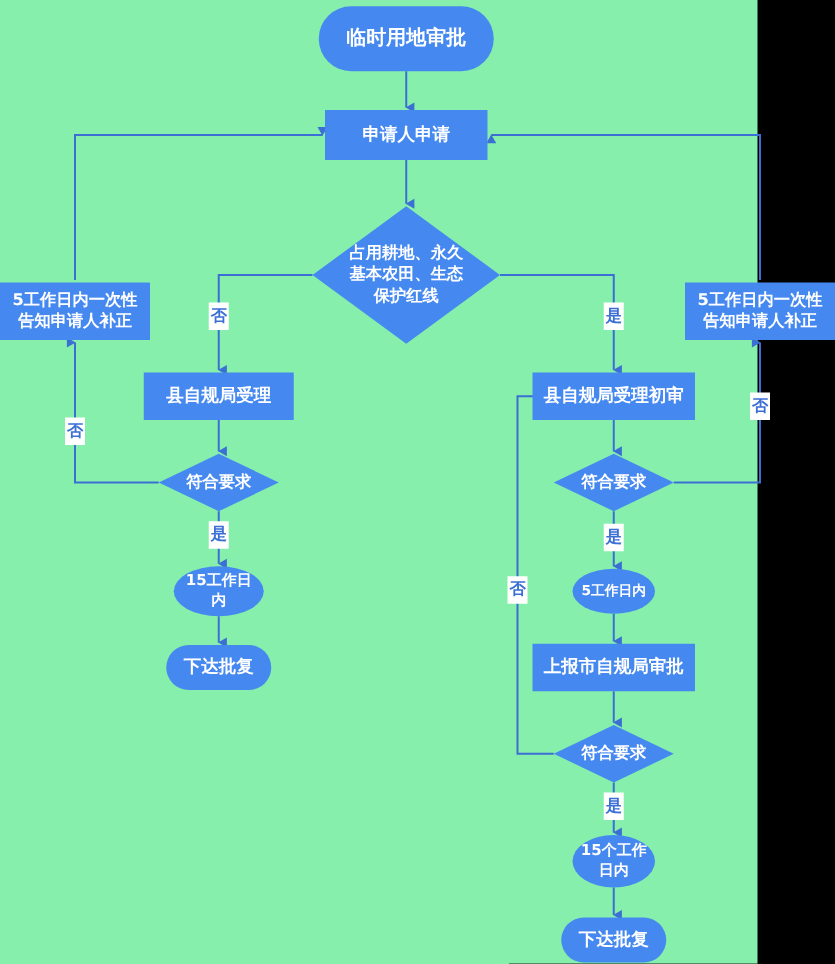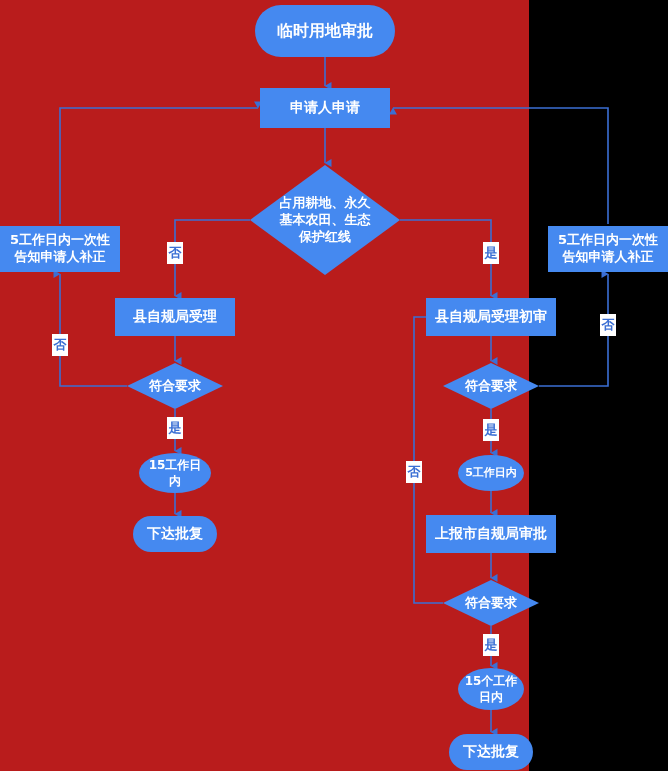--- a/index.html
+++ b/index.html
@@ -1,17 +1,17 @@
 <!DOCTYPE html>
 <html><head>
 <meta charset="utf-8">
 <style>
   html,body{margin:0;padding:0;background:#000;}
   body{width:668px;height:771px;overflow:hidden;font-family:"DejaVu Sans","Liberation Sans",sans-serif;}
-  #canvas{position:relative;width:529px;height:771px;background:#b91c1c;text-decoration:underline;}
+  #canvas{position:relative;width:606px;height:771px;background:#86efac;text-decoration:underline;}
   svg{position:absolute;left:0;top:0;}
   .node-text{fill:#ffffff;font-weight:bold;text-anchor:middle;dominant-baseline:middle;}
   .edge-label-bg{fill:#ffffff;}
   .edge-label{fill:#3b6fd4;font-weight:bold;text-anchor:middle;dominant-baseline:middle;font-size:13px;}
   .shape{fill:#4589f0;stroke:none;}
   .link{stroke:#3b6fd4;stroke-width:1.6;fill:none;}
 </style>
 </head>
 <body>
 

